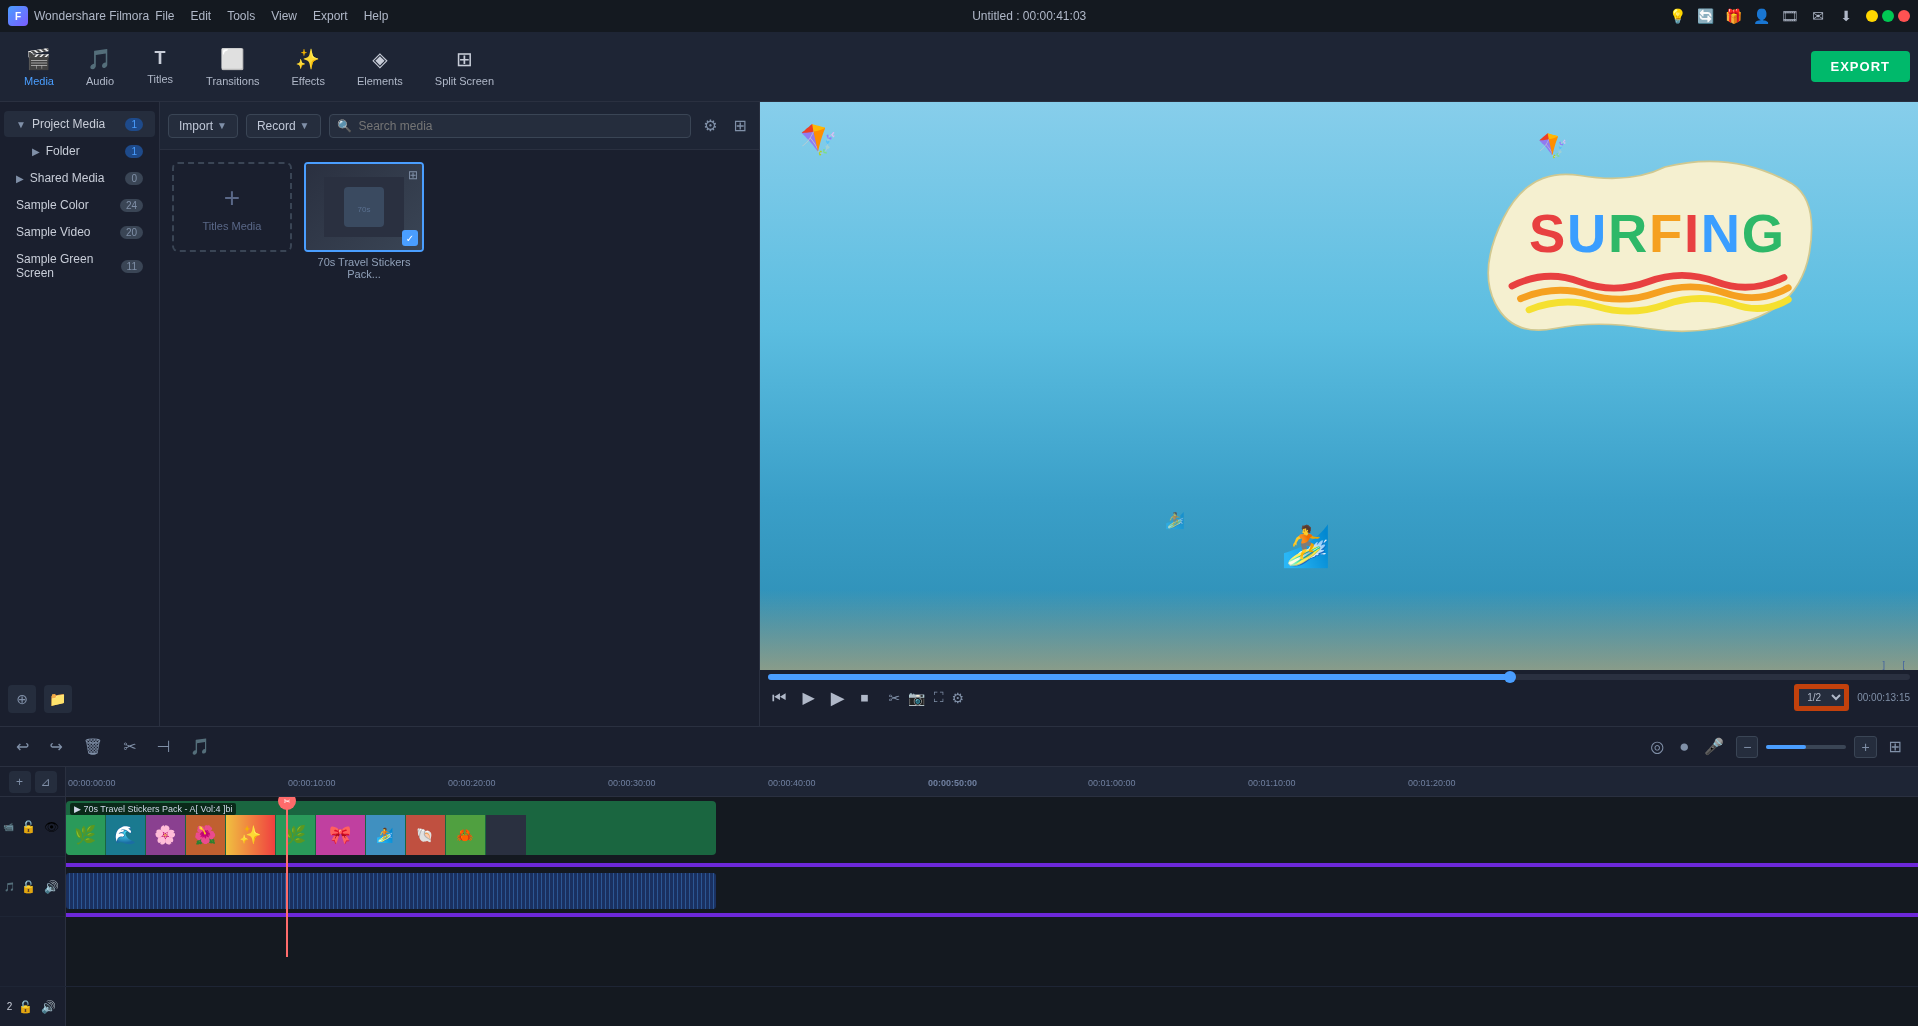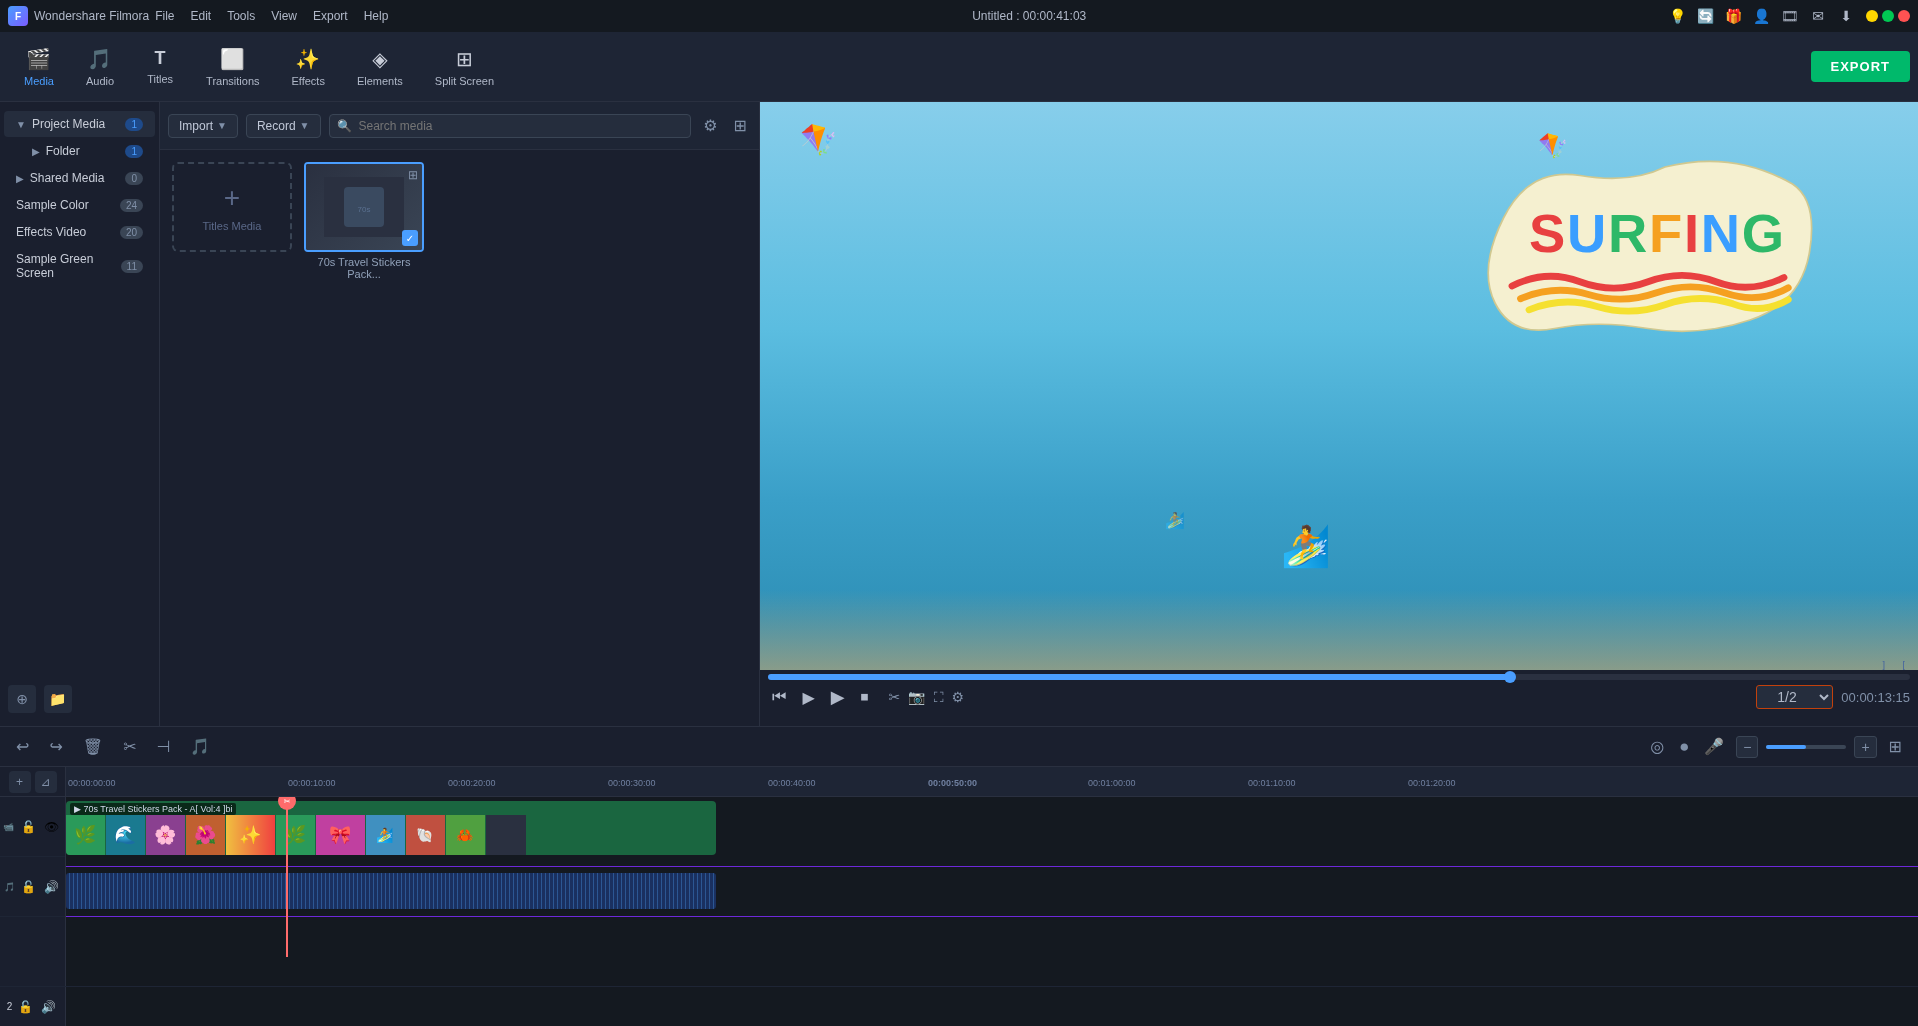--- a/index.html
+++ b/index.html
@@ -357,25 +357,25 @@
     .ctrl-btn {
       background: none;
       border: none;
       color: #b0b8c8;
       cursor: pointer;
       font-size: 16px;
       padding: 2px 4px;
     }
     .resolution-select {
       background: #252d3d;
-      border: 1px solid #c2410c;
+      border: 5px solid #c2410c;
       border-radius: 3px;
       color: #b0b8c8;
-      font-size: 14px;
-      padding: 2px 16px;
+      font-size: 10px;
+      padding: 2px 4px;
     }
 
     
     .timeline {
       height: 300px;
       background: #141920;
       border-top: 1px solid #2a3040;
       display: flex;
       flex-direction: column;
       flex-shrink: 0;
@@ -456,21 +456,21 @@
       border-radius: 50%;
       position: absolute;
       top: -5px;
       left: -8px;
       display: flex; align-items: center; justify-content: center;
       font-size: 8px; color: white;
     }
 
     .track-row {
       height: 60px;
-      border-bottom: 1px solid #6d28d9;
+      border-bottom: 4px solid #6d28d9;
       position: relative;
     }
     .track-control-row {
       height: 60px;
       border-bottom: 1px solid #1e2535;
       display: flex;
       align-items: center;
       justify-content: center;
       gap: 4px;
       padding: 0 4px;
@@ -614,21 +614,21 @@
       <span class="sidebar-badge">0</span>
     </div>
     <div class="sidebar-item">
       <div class="sidebar-item-left">
         <span>Sample Color</span>
       </div>
       <span class="sidebar-badge">24</span>
     </div>
     <div class="sidebar-item">
       <div class="sidebar-item-left">
-        <span>Effects Video</span>
+        <span>Sample Video</span>
       </div>
       <span class="sidebar-badge">20</span>
     </div>
     <div class="sidebar-item">
       <div class="sidebar-item-left">
         <span>Sample Green Screen</span>
       </div>
       <span class="sidebar-badge">11</span>
     </div>
 
@@ -728,21 +728,21 @@
           <button class="pctrl-btn">📷</button>
           <button class="pctrl-btn">⛶</button>
           <button class="pctrl-btn">⚙</button>
         </div>
         <div style="margin-left:auto;display:flex;align-items:center;gap:8px;">
           <select class="resolution-select">
             <option>1/2</option>
             <option>1/4</option>
             <option>Full</option>
           </select>
-          <span style="font-size:13px;color:#8090a8;">00:00:13:15</span>
+          <span style="font-size:10px;color:#8090a8;">00:00:13:15</span>
         </div>
       </div>
     </div>
   </div>
 </div>
 
 <div class="timeline">
 
   <div class="timeline-toolbar">
     <button class="tl-btn">↩</button>

